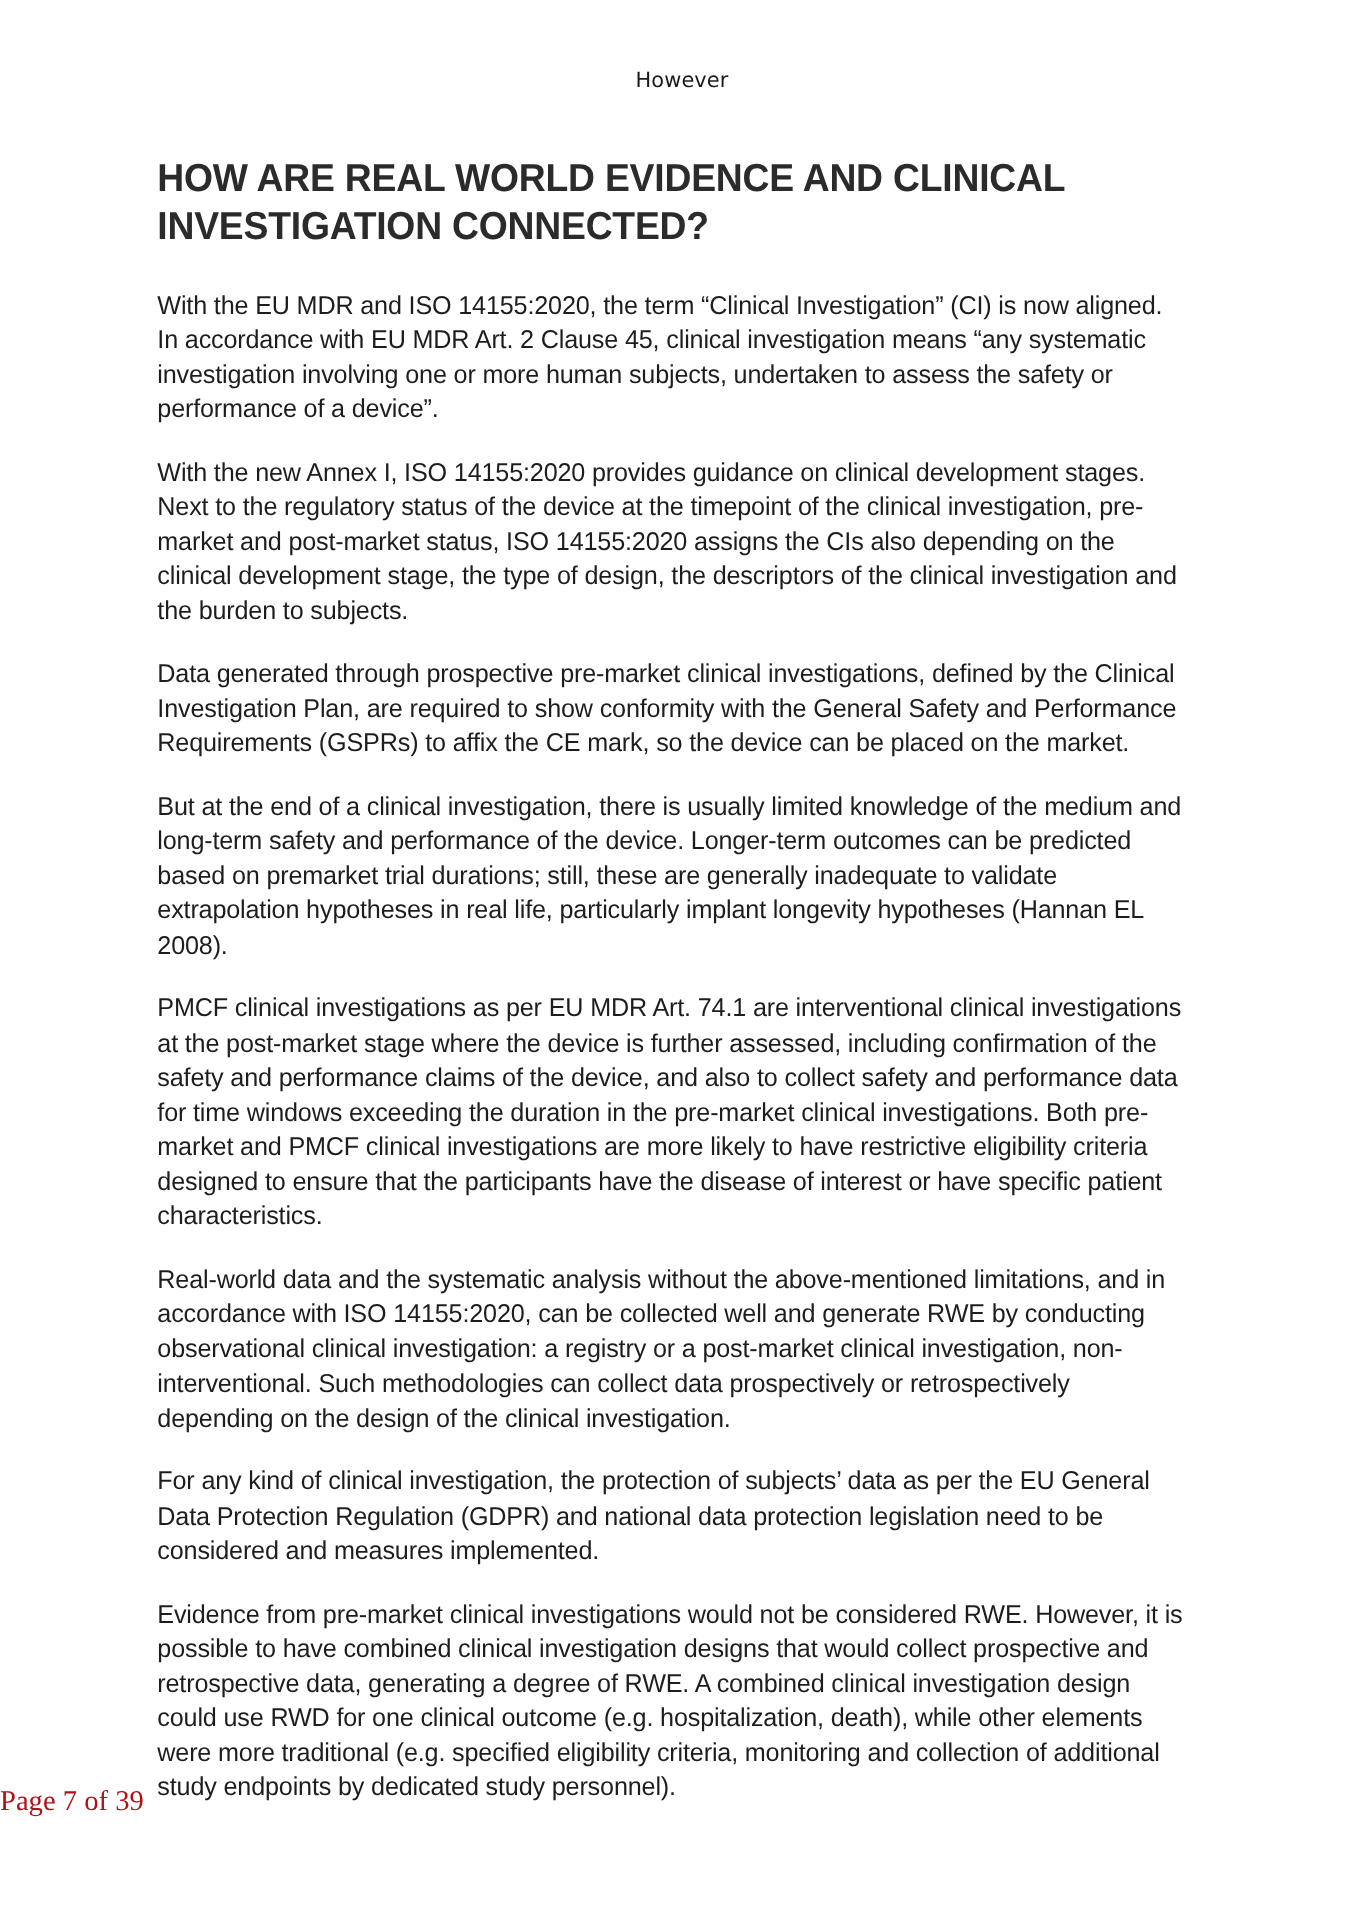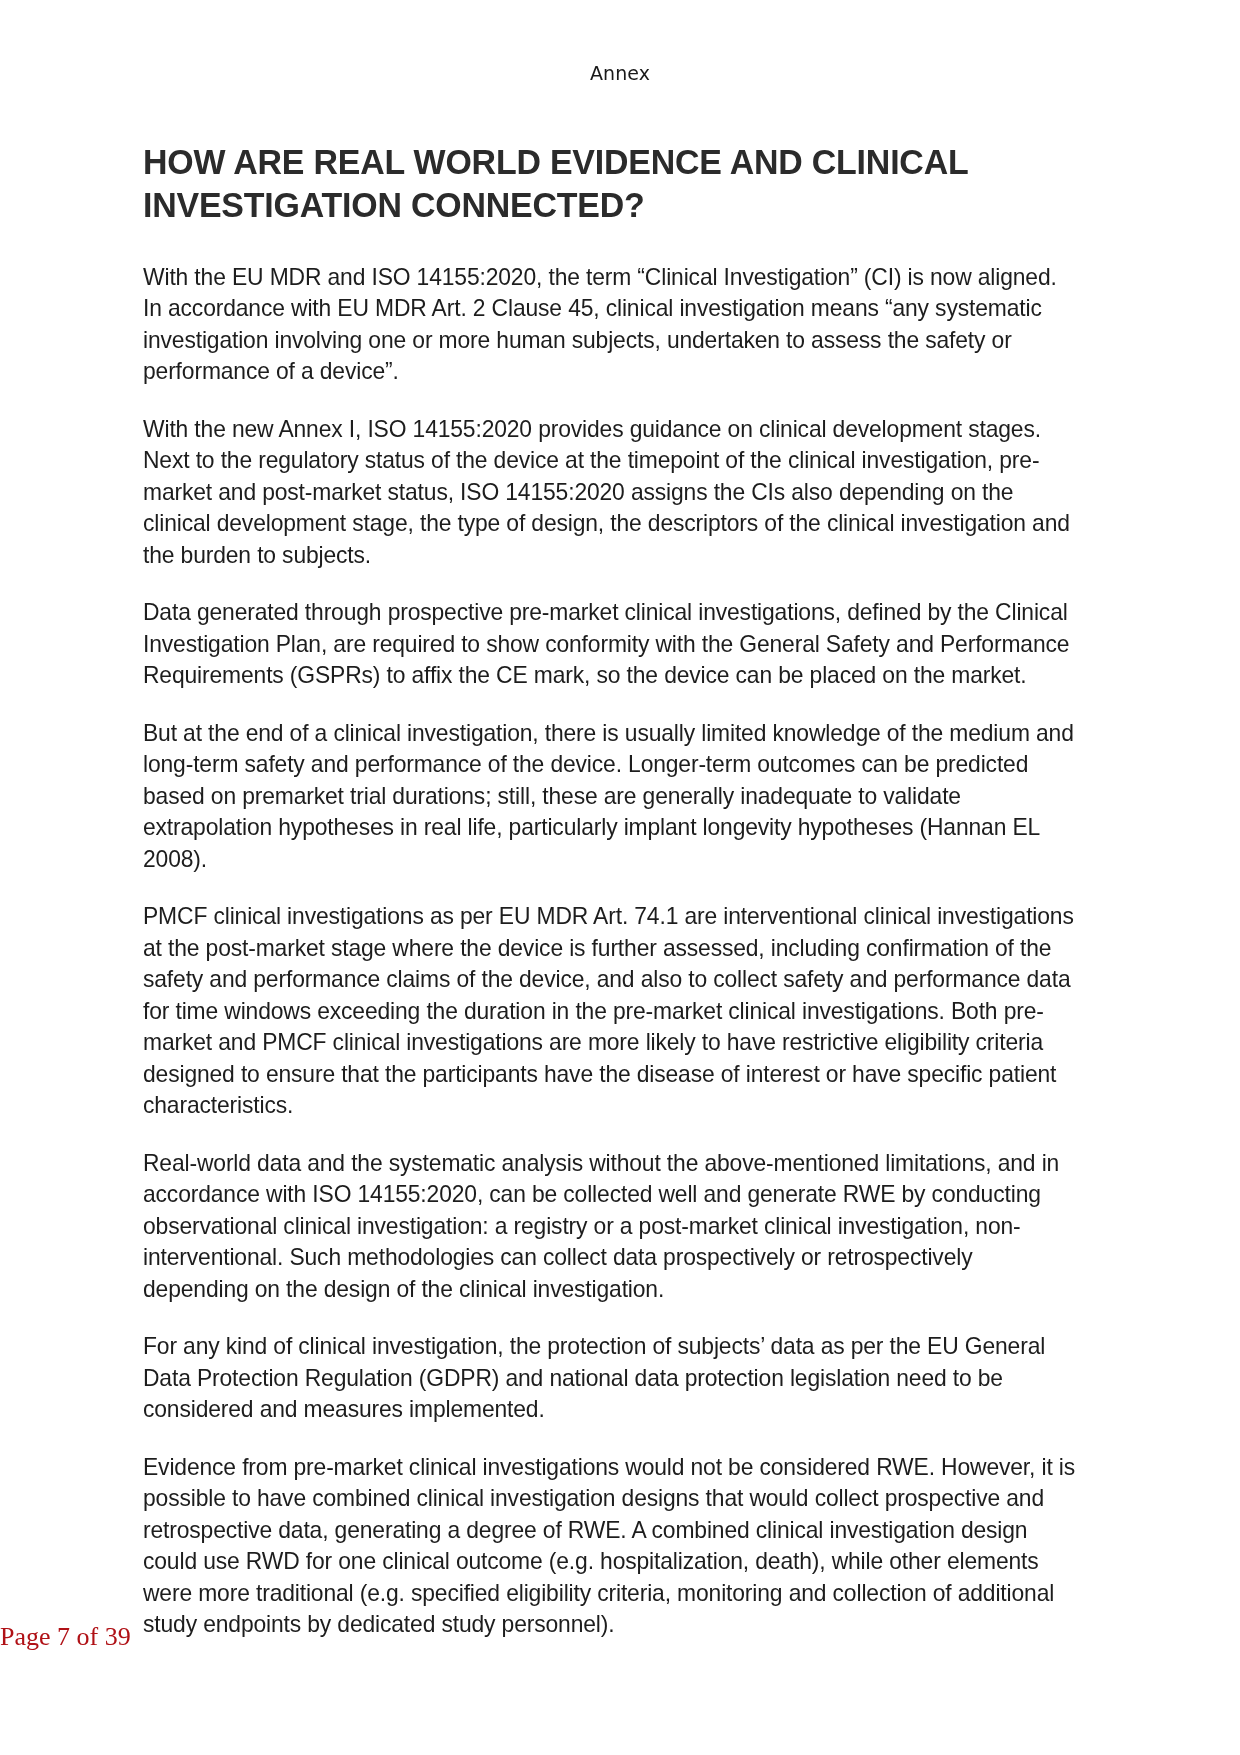--- a/index.html
+++ b/index.html
@@ -87,21 +87,21 @@
     font-size: 26px;
     line-height: 1.2;
     color: #b01116;
   }
 </style>
 </head>
 <body>
 
 <div class="page">
 
-  <div class="doc-header">Annex</div>
+  <div class="doc-header">However</div>
 
   <div class="content">
 
     <h1 class="doc-title">HOW ARE REAL WORLD EVIDENCE AND CLINICAL INVESTIGATION CONNECTED?</h1>
 
     <p class="body-par">With the EU MDR and ISO 14155:2020, the term “Clinical Investigation” (CI) is now aligned. In accordance with EU MDR Art. 2 Clause 45, clinical investigation means “any systematic investigation involving one or more human subjects, undertaken to assess the safety or performance of a device”.</p>
     <p class="body-par">With the new Annex I, ISO 14155:2020 provides guidance on clinical development stages. Next to the regulatory status of the device at the timepoint of the clinical investigation, pre-market and post-market status, ISO 14155:2020 assigns the CIs also depending on the clinical development stage, the type of design, the descriptors of the clinical investigation and the burden to subjects.</p>
     <p class="body-par">Data generated through prospective pre-market clinical investigations, defined by the Clinical Investigation Plan, are required to show conformity with the General Safety and Performance Requirements (GSPRs) to affix the CE mark, so the device can be placed on the market.</p>
     <p class="body-par">But at the end of a clinical investigation, there is usually limited knowledge of the medium and long-term safety and performance of the device. Longer-term outcomes can be predicted based on premarket trial durations; still, these are generally inadequate to validate extrapolation hypotheses in real life, particularly implant longevity hypotheses (Hannan EL 2008).</p>
     <p class="body-par">PMCF clinical investigations as per EU MDR Art. 74.1 are interventional clinical investigations at the post-market stage where the device is further assessed, including confirmation of the safety and performance claims of the device, and also to collect safety and performance data for time windows exceeding the duration in the pre-market clinical investigations. Both pre-market and PMCF clinical investigations are more likely to have restrictive eligibility criteria designed to ensure that the participants have the disease of interest or have specific patient characteristics.</p>

